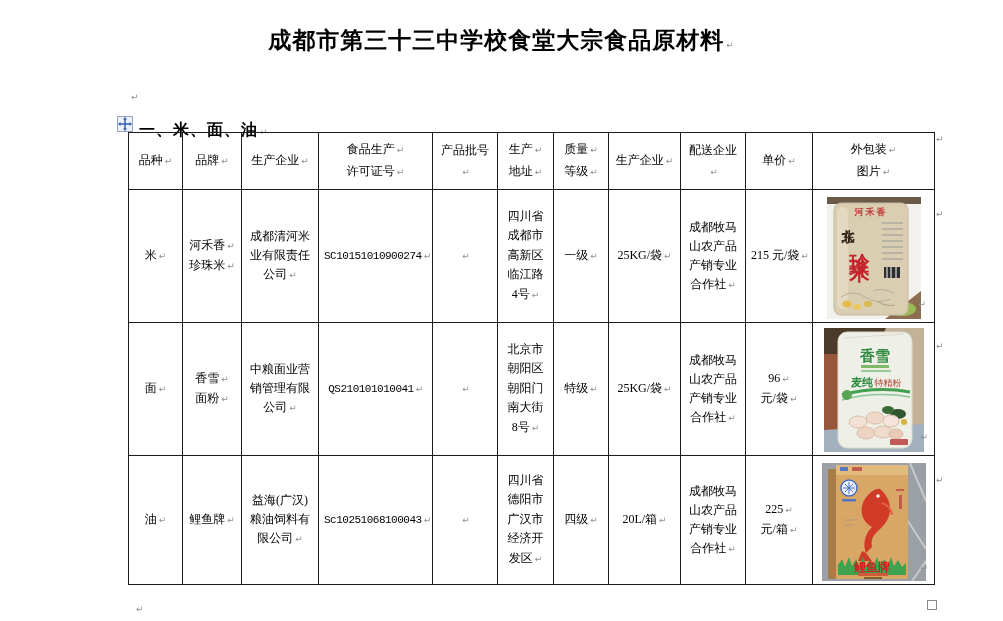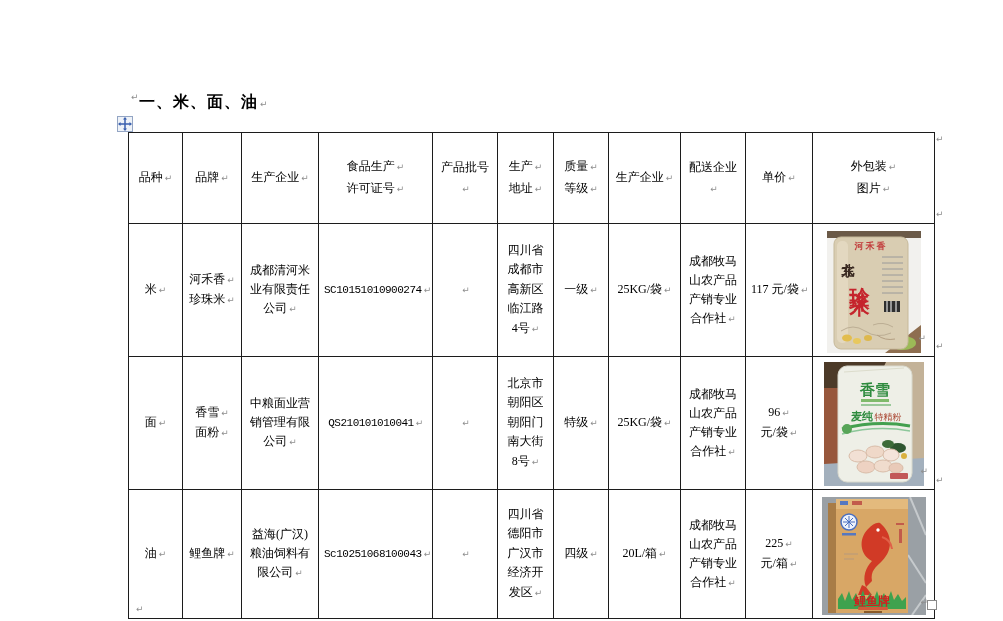--- a/index.html
+++ b/index.html
@@ -7,31 +7,31 @@
   body { position: relative; font-family: "Liberation Serif", "DejaVu Serif", serif; color: #000; }
 
   
   .ln { display: block; }
   .pm .ln::after { content: "\21B5"; color: #8e8e8e; font-size: 9px; margin-left: 2px;
                    font-family: "DejaVu Sans", sans-serif; font-weight: 400; }
   .pm-abs { position: absolute; color: #8e8e8e; font-size: 9px; font-family: "DejaVu Sans", sans-serif; }
 
   .title { position: absolute; top: 24px; left: 0; width: 100%; text-align: center;
            font-weight: 700; font-size: 23px; line-height: 33px; letter-spacing: 1px; }
-  .section-heading { position: absolute; top: 92px; left: 139px; font-size: 16px;
+  .section-heading { position: absolute; top: 120px; left: 139px; font-size: 16px;
                      font-weight: 700; letter-spacing: 1px; }
   .section-heading .ln { display: inline-block; }
 
   table.doc-table { position: absolute; top: 132px; left: 128px; width: 806px;
                     border-collapse: collapse; table-layout: fixed; }
   .doc-table th, .doc-table td { border: 1px solid #1c1c1c; text-align: center;
                                  vertical-align: middle; font-size: 12px; font-weight: 400;
                                  line-height: 19px; padding: 2px 5px; overflow: hidden; }
   .doc-table th { line-height: 21px; }
-  tr.r-head { height: 91px; }
+  tr.r-head { height: 57px; }
   tr.r-data1 { height: 133px; }
   tr.r-data2 { height: 133px; }
   tr.r-data3 { height: 129px; }
   td.mono .ln { font-family: "Liberation Mono", "DejaVu Sans Mono", monospace;
                 font-size: 11px; letter-spacing: -0.5px; white-space: nowrap; }
   td.nw .ln { white-space: nowrap; text-align: center; }
   td.addr { padding: 2px 8px; line-height: 19.5px; }
   td.img-cell { padding: 0; position: relative; }
   .photo { display: block; margin: 0 auto; }
 
@@ -39,20 +39,23 @@
                  border: 1px solid #93a5c4; background: #eef2f8; }
   .resize-handle { position: absolute; left: 927px; top: 600px; width: 10px; height: 10px;
                    border: 1px solid #8a8a8a; background: #ffffff; }
 </style>
 </head>
 <body>
 
 <span class="pm-abs" style="left:131px; top:92px;">↵</span>
 
 <div class="title">
+  <div class="pm">
+      <span class="ln">成都市第三十三中学校食堂大宗食品原材料</span>
+    </div>
 </div>
 
 <div class="section-heading pm"><span class="ln">一、米、面、油</span></div>
 
 <div class="move-handle">
   <svg width="14" height="14" viewBox="0 0 14 14">
     <path d="M7 1.5 L7 12.5 M1.5 7 L12.5 7" stroke="#3a5fae" stroke-width="1.5"></path>
     <polygon points="7,0 5,2.5 9,2.5" fill="#3a5fae"></polygon>
     <polygon points="7,14 5,11.5 9,11.5" fill="#3a5fae"></polygon>
     <polygon points="0,7 2.5,5 2.5,9" fill="#3a5fae"></polygon>
@@ -138,21 +141,21 @@
     <td class="pm nw">
           <span class="ln">一级</span>
         </td>
     <td class="pm nw">
           <span class="ln">25KG/袋</span>
         </td>
     <td class="pm">
           <span class="ln">成都牧马山农产品产销专业合作社</span>
         </td>
     <td class="pm nw">
-          <span class="ln">117 元/袋</span>
+          <span class="ln">215 元/袋</span>
         </td>
     <td class="img-cell">
       <svg class="photo" width="94" height="122" viewBox="0 0 94 122" style="margin-top:3px">
         <rect width="94" height="122" fill="#f2f1ee"></rect>
         <rect width="94" height="7" fill="#6b5a48"></rect>
         <polygon points="58,122 94,94 94,122" fill="#8e6e50"></polygon>
         <ellipse cx="76" cy="112" rx="13" ry="7" fill="#9cba57"></ellipse>
         <rect x="7" y="6" width="74" height="112" rx="7" fill="#d9cdb2" stroke="#c6b99a"></rect>
         <rect x="10" y="10" width="11" height="102" rx="5" fill="#e3d8c0"></rect>
         <text x="44" y="18" text-anchor="middle" font-size="9" font-weight="bold" fill="#c23a3a" letter-spacing="2">河禾香</text>

